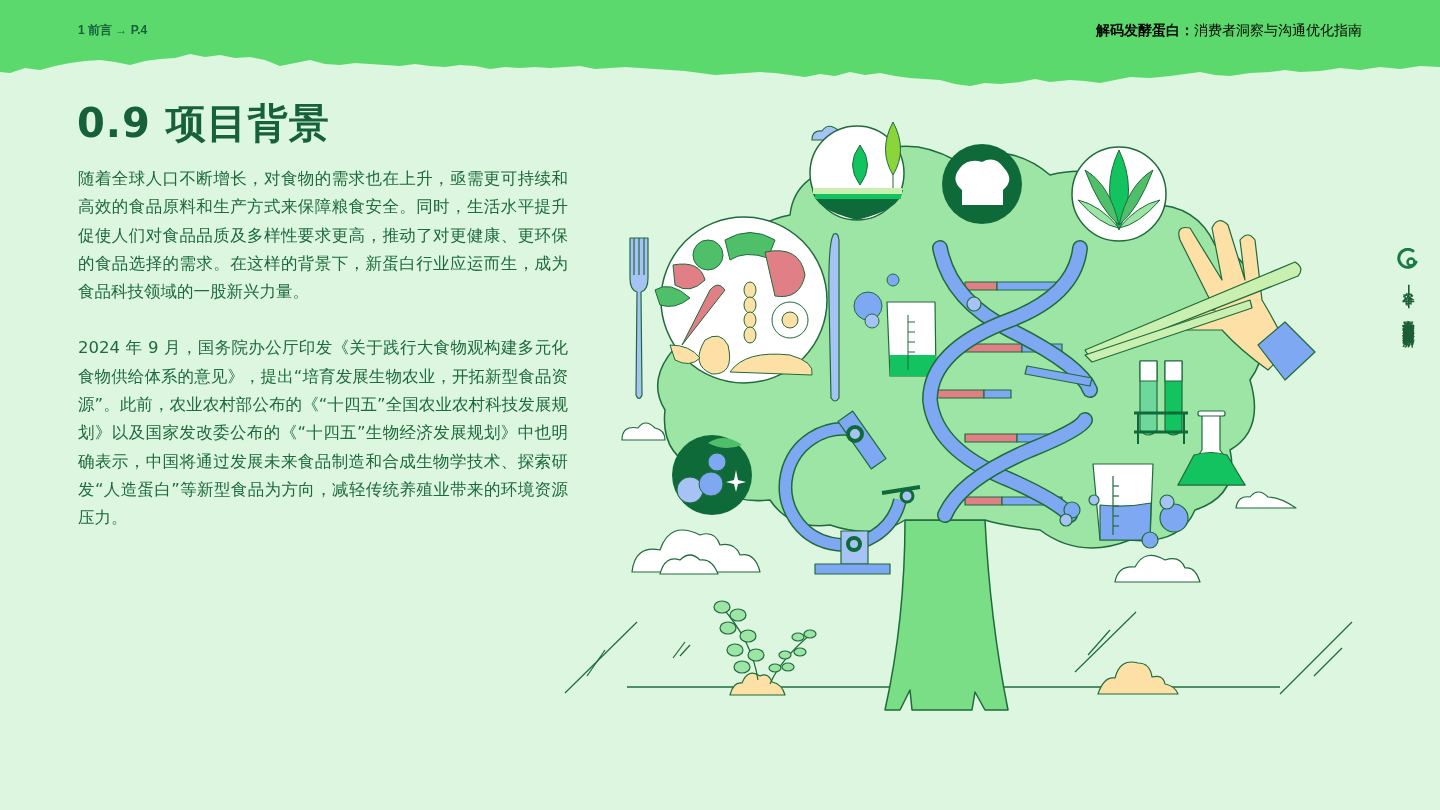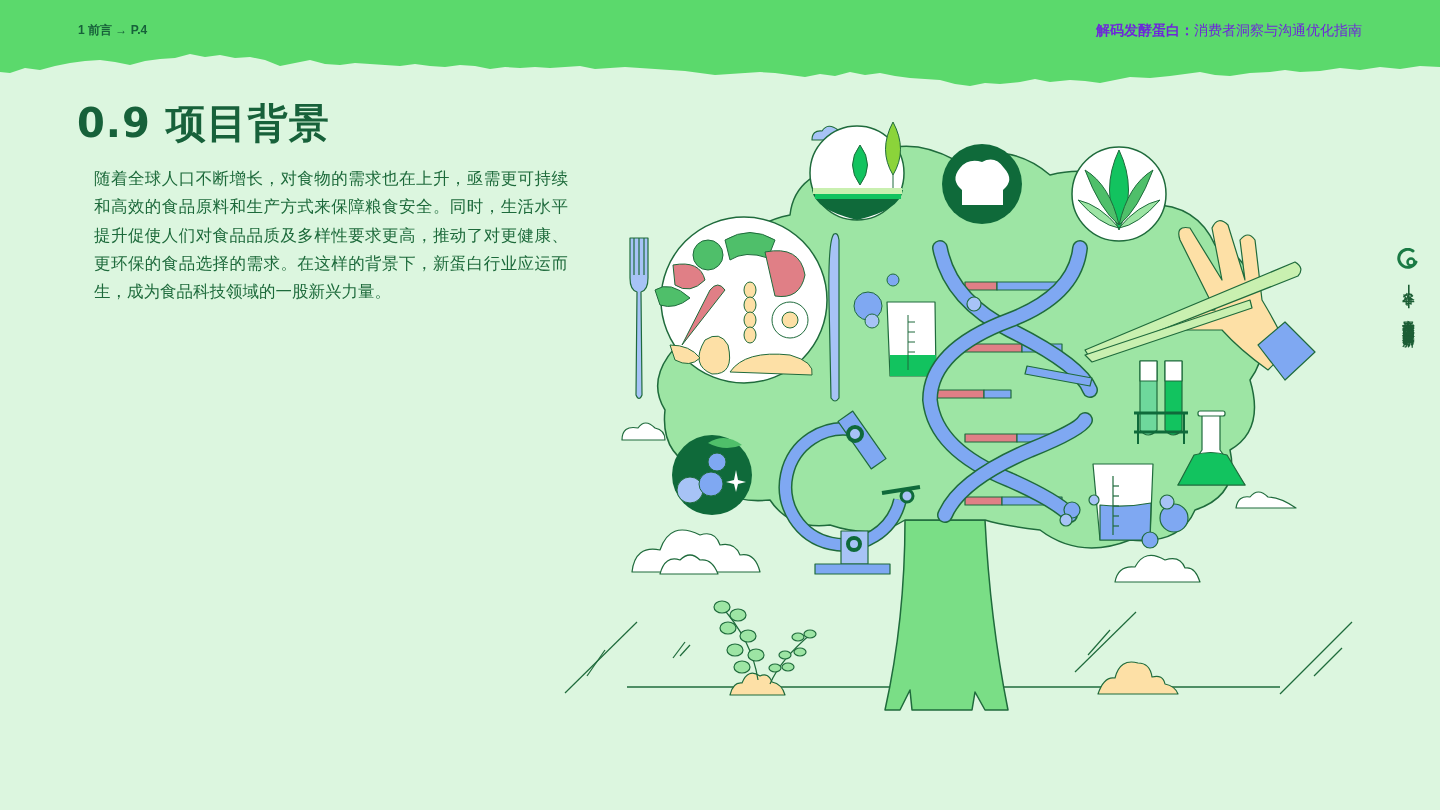--- a/index.html
+++ b/index.html
@@ -14,34 +14,34 @@
     position: absolute; left: 0; top: 0; width: 1440px; height: 90px;
   }
   .header-band svg { display: block; }
   .breadcrumb {
     position: absolute; left: 78px; top: 22px;
     font-size: 12px; font-weight: bold; color: #17613a;
     font-family: "Liberation Sans", "DejaVu Sans", sans-serif;
   }
   .doc-title {
     position: absolute; right: 78px; top: 22px;
-    font-size: 14px; color: #6d28d9;
+    font-size: 14px; color: #000000;
   }
   .doc-title b { font-weight: bold; }
   .page-heading {
     position: absolute; left: 77px; top: 96px;
     font-size: 40px; font-weight: bold; color: #17613a;
     letter-spacing: 1px;
   }
   .body-text {
     position: absolute; left: 78px; top: 165px; width: 490px;
     font-size: 16.5px; line-height: 28.3px; color: #1d6a3b;
     text-align: justify;
   }
-  .body-text p { margin-bottom: 28px; margin-left: 16px; }
+  .body-text p { margin-bottom: 28px; }
   .side-brand {
     position: absolute; left: 1396px; top: 248px; width: 24px;
     display: flex; flex-direction: column; align-items: center;
   }
   .side-brand .logo { width: 22px; height: 22px; margin-bottom: 12px; }
   .side-brand .vtext {
     writing-mode: vertical-rl;
     font-size: 12px; font-weight: bold; color: #1c5e35;
     letter-spacing: 1px;
   }
@@ -60,20 +60,21 @@
 
 <div class="breadcrumb">1  前言 → P.4</div>
 <div class="doc-title">
   <b>解码发酵蛋白：</b><span>消费者洞察与沟通优化指南</span>
 </div>
 
 <h1 class="page-heading">0.9  项目背景</h1>
 
 <div class="body-text">
   <p>随着全球人口不断增长，对食物的需求也在上升，亟需更可持续和高效的食品原料和生产方式来保障粮食安全。同时，生活水平提升促使人们对食品品质及多样性要求更高，推动了对更健康、更环保的食品选择的需求。在这样的背景下，新蛋白行业应运而生，成为食品科技领域的一股新兴力量。</p>
+  <p>2024 年 9 月，国务院办公厅印发《关于践行大食物观构建多元化食物供给体系的意见》，提出“培育发展生物农业，开拓新型食品资源”。此前，农业农村部公布的《“十四五”全国农业农村科技发展规划》以及国家发改委公布的《“十四五”生物经济发展规划》中也明确表示，中国将通过发展未来食品制造和合成生物学技术、探索研发“人造蛋白”等新型食品为方向，减轻传统养殖业带来的环境资源压力。</p>
 </div>
 
 <div class="side-brand">
   <svg class="logo" viewBox="0 0 22 22">
     <path d="M16 3 A9 9 0 1 0 19 14" fill="none" stroke="#1a7a44" stroke-width="3" stroke-linecap="round"></path>
     <circle cx="14" cy="14" r="3.5" fill="none" stroke="#1a7a44" stroke-width="2.5"></circle>
   </svg>
   <div class="vtext">谷孚——专注于推进中国的可持续新蛋白创新</div>
 </div>
 

